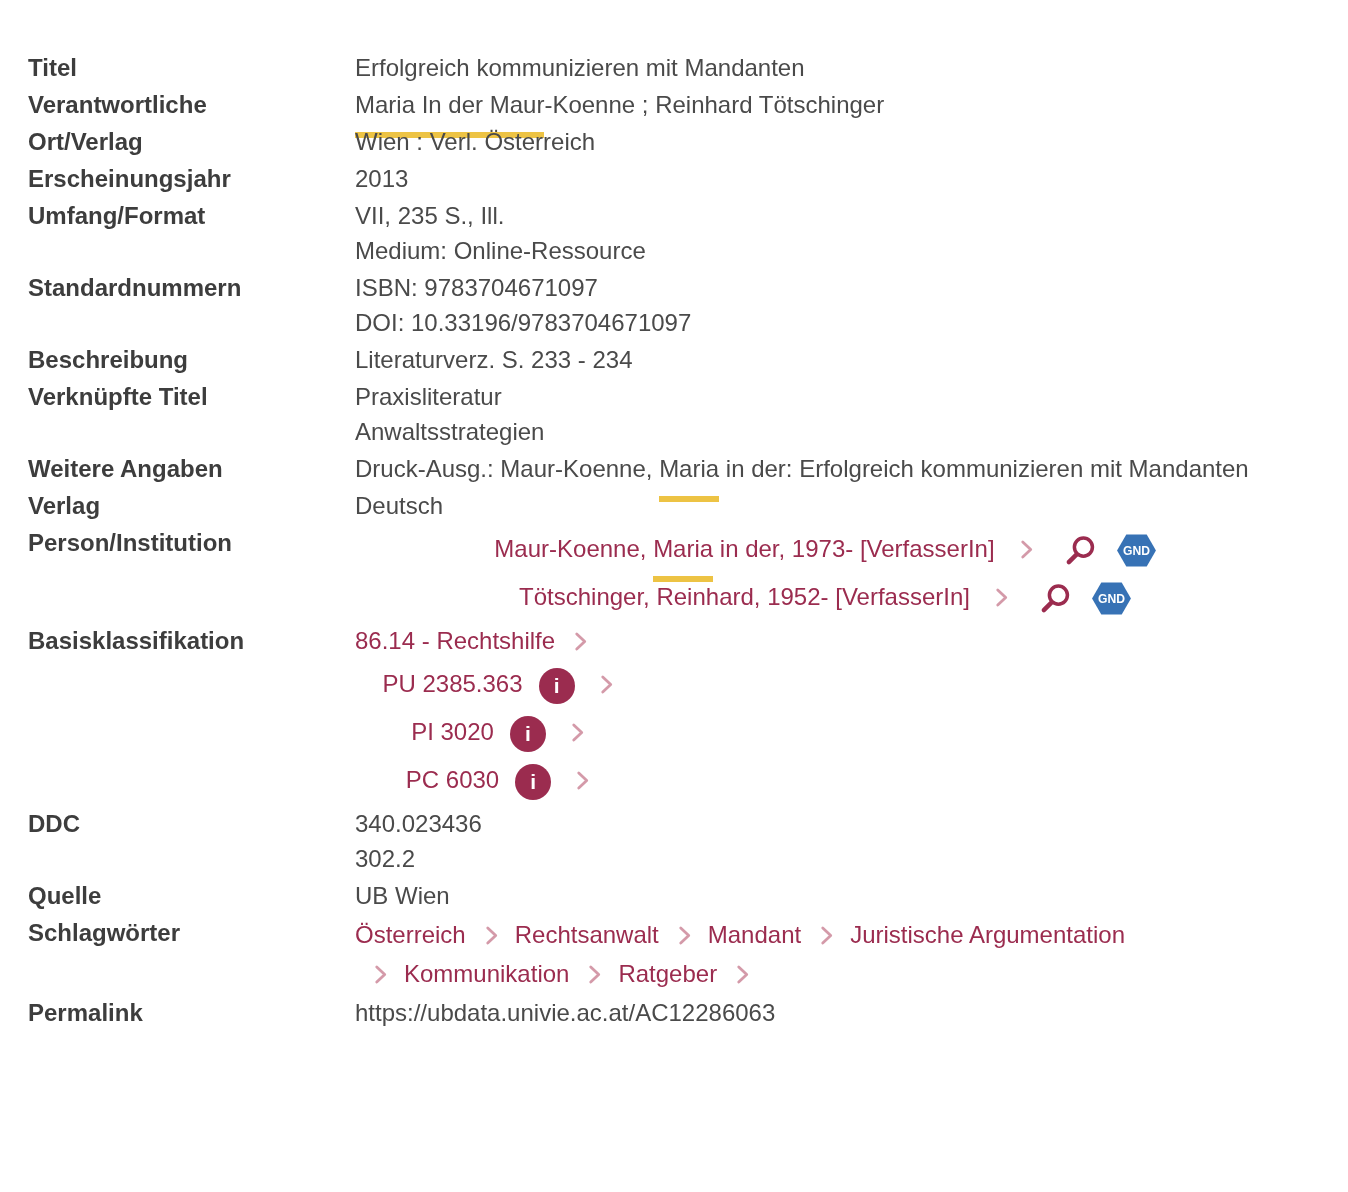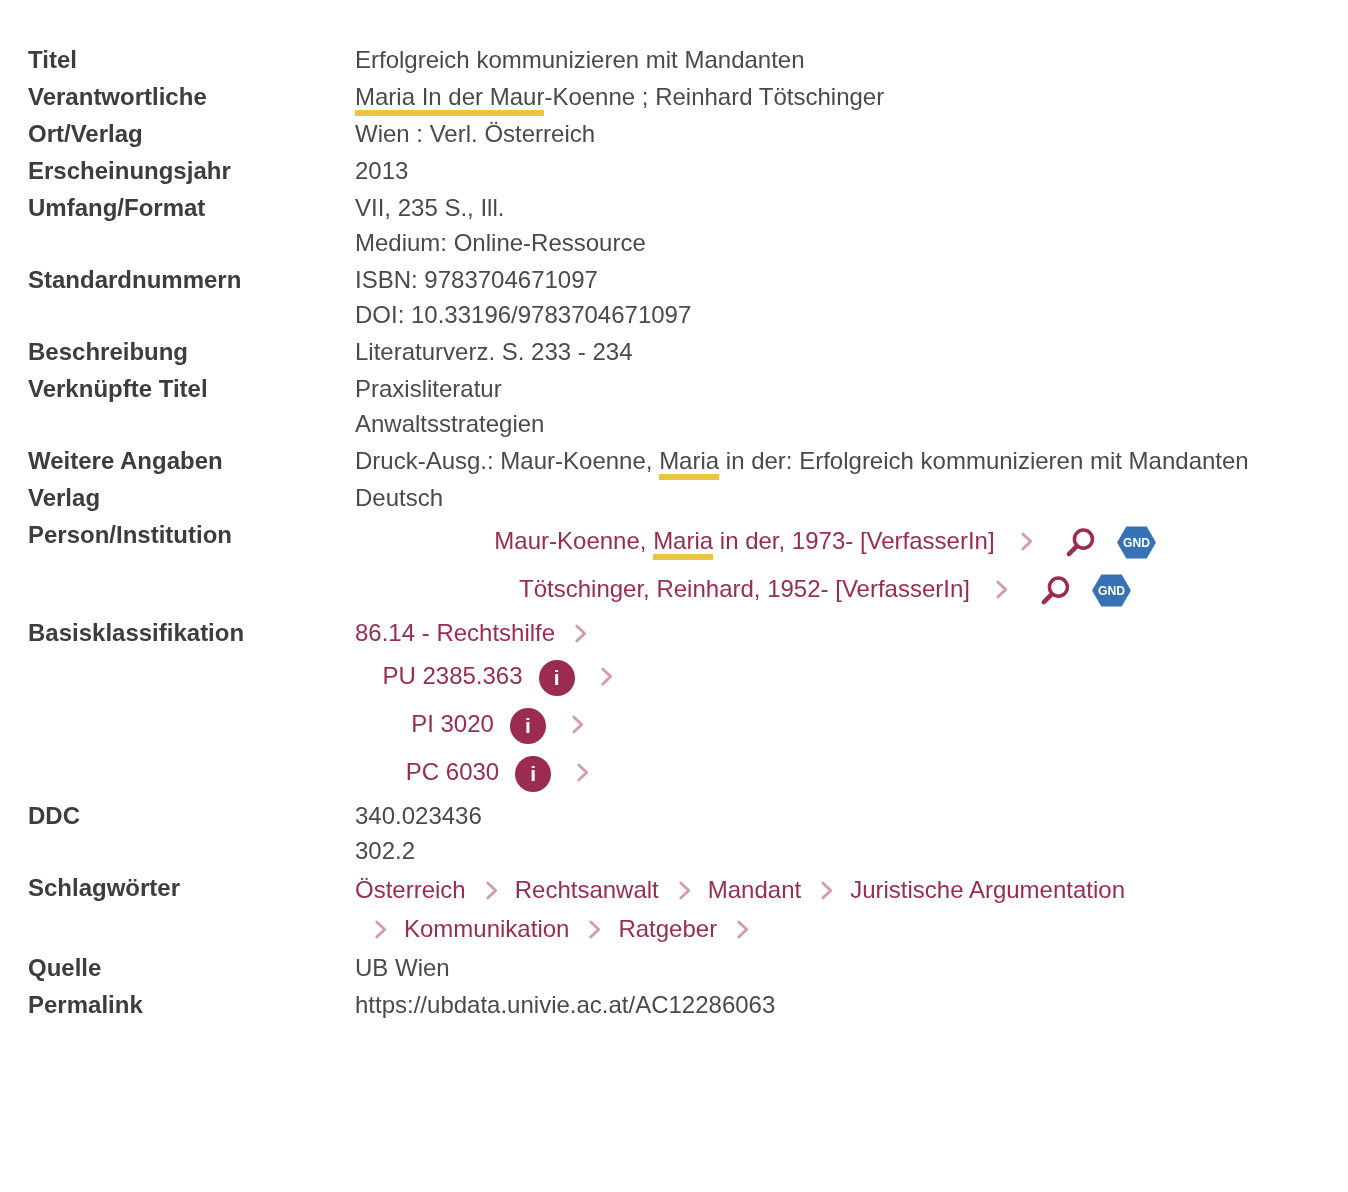--- a/index.html
+++ b/index.html
@@ -10,37 +10,37 @@
     height: 1192px;
     overflow: hidden;
     background: #ffffff;
     font-family: "Liberation Sans", "DejaVu Sans", sans-serif;
     font-size: 24px;
     color: var(--text, #4a4a4a);
     padding: 34px 0 0 28px;
   }
   main { display: block; }
   .row { display: flex; margin-top: 2px; }
-  .row:first-child { margin-top: 8px; }
+  .row:first-child { margin-top: 16px; }
   .label {
     flex: 0 0 327px;
     padding-right: 24px;
     font-weight: bold;
     color: var(--label, #3d3d3d);
     line-height: 35px;
   }
   .value { width: 940px; }
   .line { line-height: 35px; }
   .line.tall { line-height: 48px; text-align: center; }
   .line.flow { line-height: 39px; }
   .txt { color: var(--text, #4a4a4a); }
   .lnk { color: var(--link, #9b2c4f); cursor: pointer; }
   .hl {
     border-bottom: 6px solid var(--highlight, #edc344);
-    padding-bottom: 0;
+    padding-bottom: 14px;
   }
   .grp { white-space: nowrap; }
   .icon { display: inline-block; vertical-align: middle; line-height: 0; }
   .chev { margin: 0 16px 0 18px; position: relative; top: -1px; }
   .tall .chev { margin: 0 0 0 24px; }
   .search { margin-left: 30px; }
   .gnd { margin-left: 20px; }
   .info-circle {
     display: inline-flex;
     width: 36px; height: 36px;
@@ -168,41 +168,41 @@
       </div>
     </div>
     <div class="row">
       <div class="label">DDC</div>
       <div class="value">
         <div class="line"><span class="txt">340.023436</span></div>
         <div class="line"><span class="txt">302.2</span></div>
       </div>
     </div>
     <div class="row">
+      <div class="label">Quelle</div>
+      <div class="value">
+        <div class="line"><span class="txt">UB Wien</span></div>
+      </div>
+    </div>
+    <div class="row">
       <div class="label">Schlagwörter</div>
       <div class="value">
         <div class="line flow"><span class="lnk">Österreich</span><span class="grp"><span class="icon chev"><svg width="15" height="21" viewBox="0 0 16 22">
                 <path d="M4 3 L12.5 11 L4 19" fill="none" stroke="#d49aa9" stroke-width="3" stroke-linecap="round" stroke-linejoin="round"></path>
               </svg></span><span class="lnk">Rechtsanwalt</span></span><span class="grp"><span class="icon chev"><svg width="15" height="21" viewBox="0 0 16 22">
                 <path d="M4 3 L12.5 11 L4 19" fill="none" stroke="#d49aa9" stroke-width="3" stroke-linecap="round" stroke-linejoin="round"></path>
               </svg></span><span class="lnk">Mandant</span></span><span class="grp"><span class="icon chev"><svg width="15" height="21" viewBox="0 0 16 22">
                 <path d="M4 3 L12.5 11 L4 19" fill="none" stroke="#d49aa9" stroke-width="3" stroke-linecap="round" stroke-linejoin="round"></path>
               </svg></span><span class="lnk">Juristische Argumentation</span></span><span class="grp"><span class="icon chev"><svg width="15" height="21" viewBox="0 0 16 22">
                 <path d="M4 3 L12.5 11 L4 19" fill="none" stroke="#d49aa9" stroke-width="3" stroke-linecap="round" stroke-linejoin="round"></path>
               </svg></span><span class="lnk">Kommunikation</span></span><span class="grp"><span class="icon chev"><svg width="15" height="21" viewBox="0 0 16 22">
                 <path d="M4 3 L12.5 11 L4 19" fill="none" stroke="#d49aa9" stroke-width="3" stroke-linecap="round" stroke-linejoin="round"></path>
               </svg></span><span class="lnk">Ratgeber</span></span><span class="icon chev"><svg width="15" height="21" viewBox="0 0 16 22">
               <path d="M4 3 L12.5 11 L4 19" fill="none" stroke="#d49aa9" stroke-width="3" stroke-linecap="round" stroke-linejoin="round"></path>
             </svg></span></div>
-      </div>
-    </div>
-    <div class="row">
-      <div class="label">Quelle</div>
-      <div class="value">
-        <div class="line"><span class="txt">UB Wien</span></div>
       </div>
     </div>
     <div class="row">
       <div class="label">Permalink</div>
       <div class="value">
         <div class="line"><span class="txt">https://ubdata.univie.ac.at/AC12286063</span></div>
       </div>
     </div>
   </main>
 

